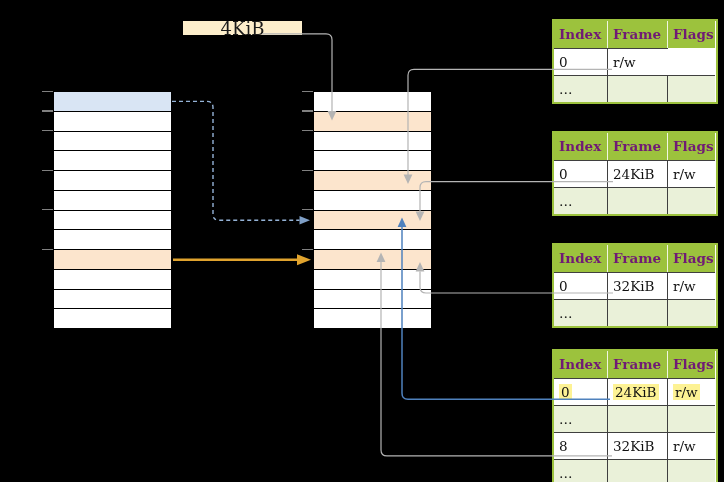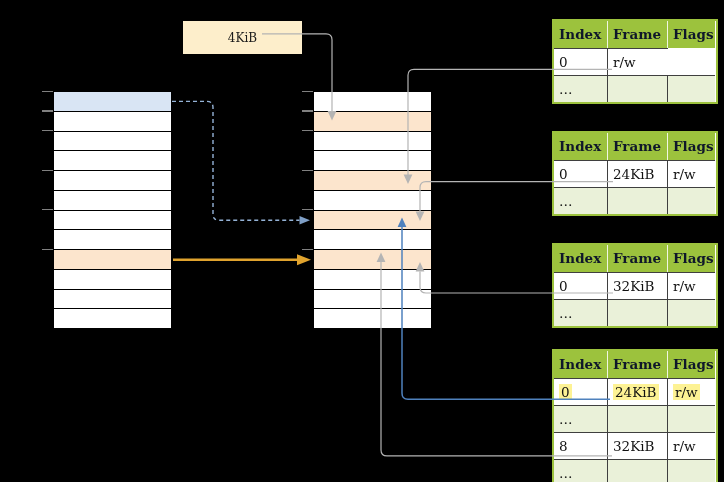--- a/index.html
+++ b/index.html
@@ -2,23 +2,23 @@
 <html style="--header_green: #9cc23d; --row_shaded: #eaf1d9; --orange_fill: #fce5cd; --blue_fill: #d9e5f4; --cream_fill: #fdeecb; --highlight_yellow: #fdf294; --gray_line: #b4b4b4; --blue_line: #4f81bd; --dashed_blue: #95b3d7; --dashed_blue_head: #7f9fc6; --orange_arrow: #e0a32e; --tick_gray: #808080; --cell_border: #3f3f3f;"><head>
 <meta charset="utf-8">
 <style>
   html,body{margin:0;padding:0;background:#000;}
   .canvas{
     position:relative;width:724px;height:482px;background:#000;overflow:hidden;
     font-family:"DejaVu Serif","Liberation Serif",serif;color:#111;
   }
   
   .label-box{
-    position:absolute;left:183px;top:21px;width:119px;height:33px;
+    position:absolute;left:183px;top:21px;width:119px;height:14px;
     background:var(--cream_fill);display:flex;align-items:center;justify-content:center;
-    font-size:12px;color:#1a1a1a;
+    font-size:18px;color:#1a1a1a;
   }
   
   .mem-table{
     position:absolute;top:91px;width:119px;height:238px;box-sizing:border-box;
     border:1px solid #000;display:flex;flex-direction:column;
   }
   .mem-table.left{left:53px;}
   .mem-table.middle{left:313px;}
   .mrow{flex:1;background:#fff;border-bottom:1px solid #000;}
   .mrow:last-child{border-bottom:none;}
@@ -31,21 +31,21 @@
     border:2.5px solid var(--header_green);background:#fff;font-size:13.5px;
   }
   .pt-row{display:grid;grid-template-columns:54px 60px 47px;}
   .cell{
     height:27px;box-sizing:border-box;padding:4px 0 0 5px;line-height:19px;
     border-right:1px solid var(--cell_border);border-top:1px solid var(--cell_border);
     overflow:hidden;white-space:nowrap;background:#fff;
   }
   .cell:last-child{border-right:none;}
   .pt-row.head .cell{
-    background:var(--header_green);color:#0f172a;font-weight:700;
+    background:var(--header_green);color:#701a75;font-weight:700;
     border-top:none;border-right:1.5px solid rgba(255,255,255,.85);
   }
   .pt-row.head .cell:last-child{border-right:none;}
   .pt-row.shaded .cell{background:var(--row_shaded);}
   .hl{background:var(--highlight_yellow);padding:0 2px;}
   .overlay{position:absolute;left:0;top:0;pointer-events:none;}
 </style>
 </head>
 <body>
 

